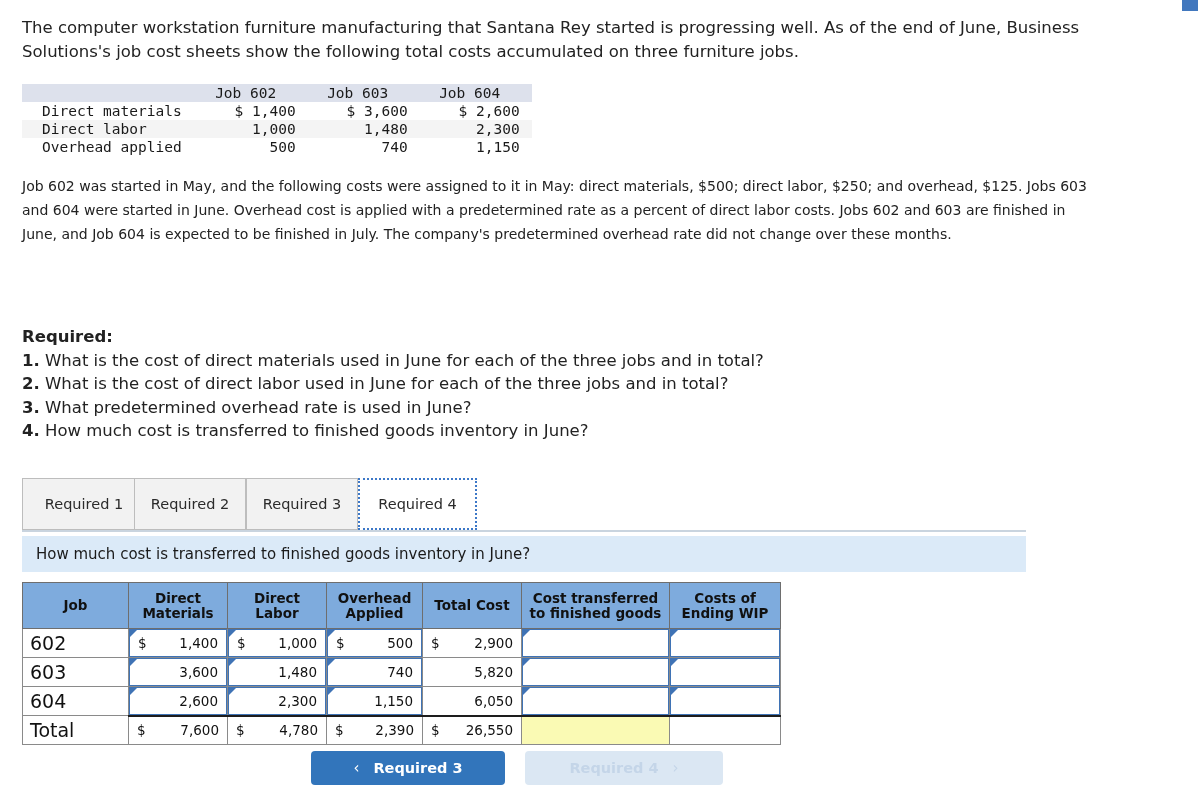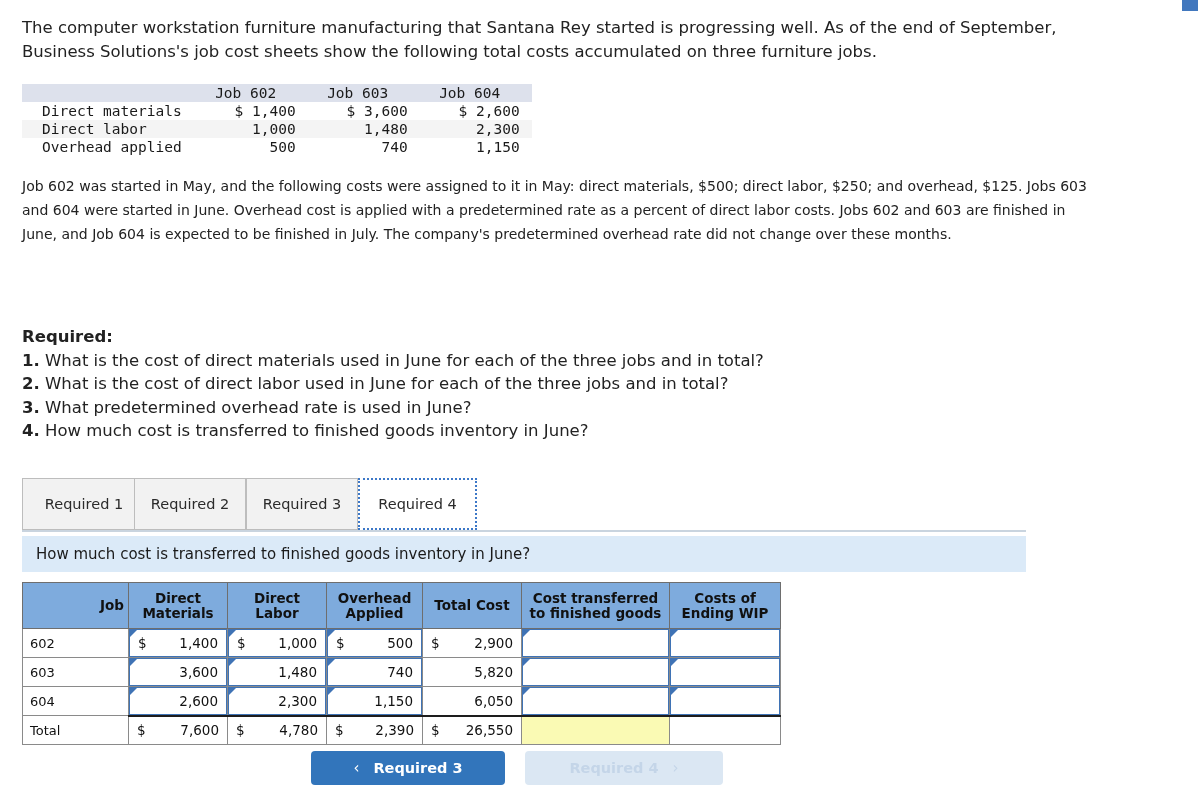--- a/index.html
+++ b/index.html
@@ -105,27 +105,27 @@
     font-size: 13.5px;
     table-layout: fixed;
   }
   .grid th {
     background: #7eabdd;
     border: 1px solid #6e6e6e;
     font-weight: bold; color: #111;
     text-align: center; vertical-align: middle;
     height: 46px; line-height: 15px; padding: 2px 4px;
   }
-  .grid th.job-h { text-align: right; }
+  .grid th.job-h { text-align: center; }
   .grid td {
     border: 1px solid #8a8a8a;
     height: 29px; padding: 0; background: #ffffff;
   }
   .grid td.jobcell {
-    text-align: left; padding-left: 7px; color: #111; font-size: 13px;
+    text-align: left; padding-left: 7px; color: #111; font-size: 19px;
   }
   .inputcell {
     position: relative; width: 100%; height: 100%;
     border: 1.5px solid #3f73b5;
     display: flex; align-items: center;
     background: #fff;
   }
   .inputcell .flag {
     position: absolute; left: 0px; top: 0px;
     width: 0; height: 0;
@@ -164,21 +164,21 @@
   .btn-prev .chev { margin-right: 14px; }
   .btn-next .chev { margin-left: 14px; }
 </style>
 </head>
 <body>
 
 <div id="page">
 
   <div class="scroll-thumb"></div>
 
-  <div class="intro">The computer workstation furniture manufacturing that Santana Rey started is progressing well. As of the end of September, Business Solutions's job cost sheets show the following total costs accumulated on three furniture jobs.</div>
+  <div class="intro">The computer workstation furniture manufacturing that Santana Rey started is progressing well. As of the end of June, Business Solutions's job cost sheets show the following total costs accumulated on three furniture jobs.</div>
 
   <table class="cost-table">
     <thead>
       <tr>
         <th class="rowlabel"></th>
         <th class="num">Job 602</th>
         <th class="num">Job 603</th>
         <th class="num">Job 604</th>
       </tr>
     </thead>

